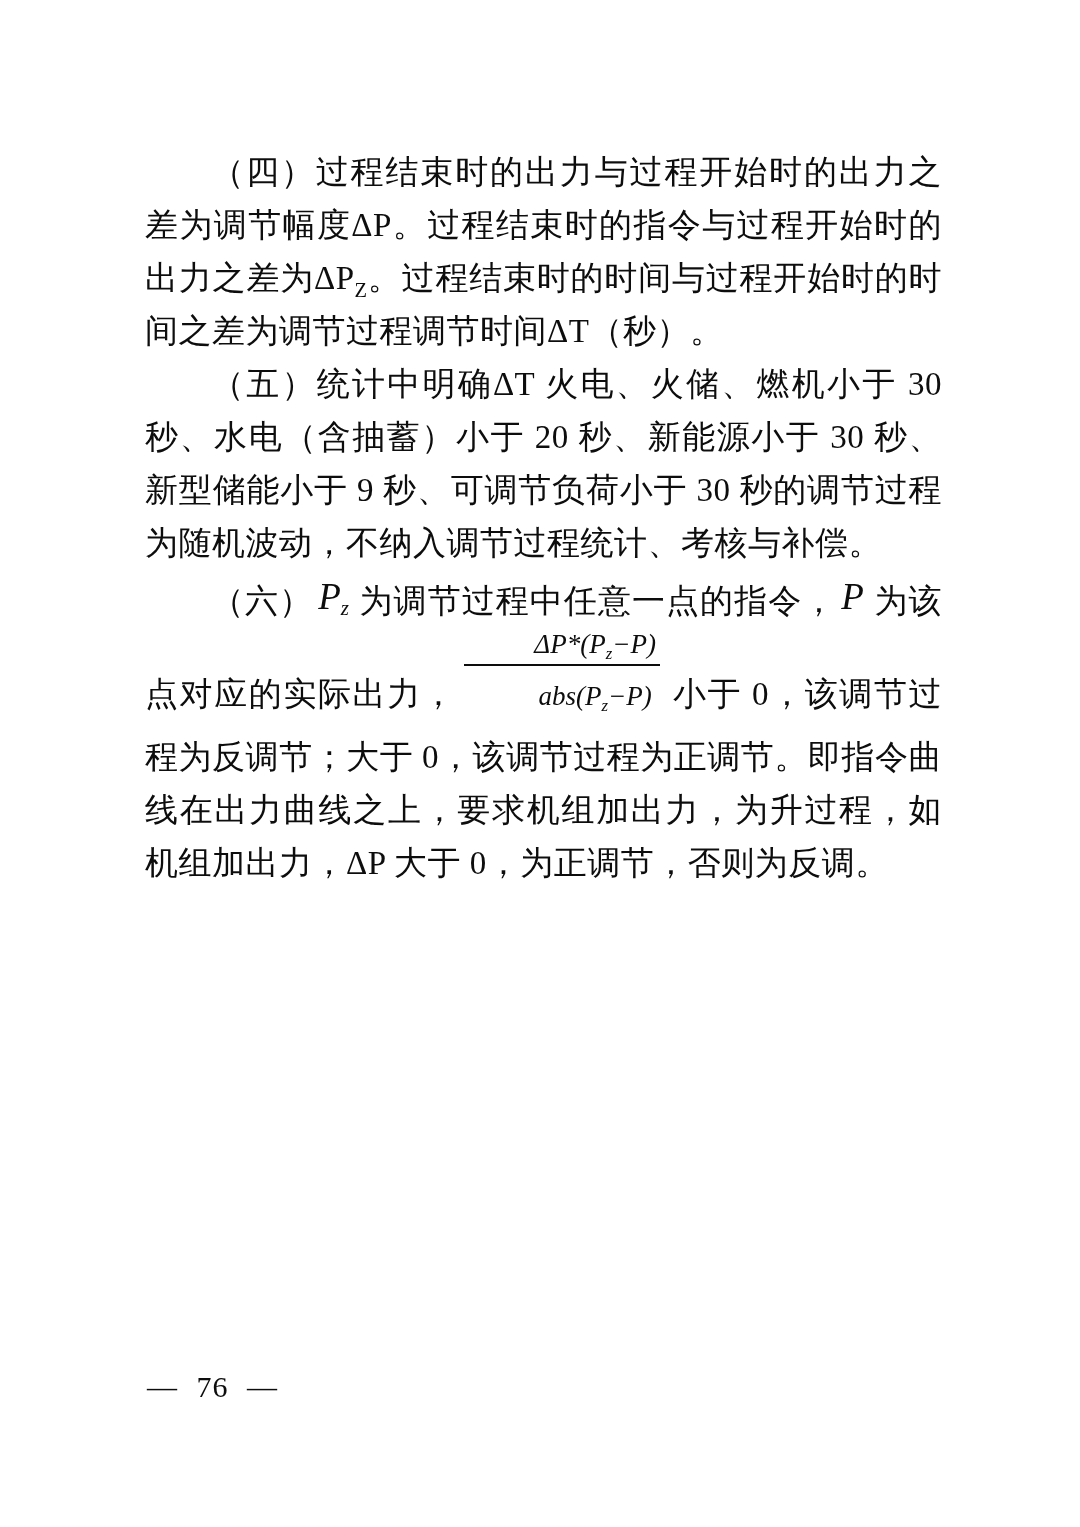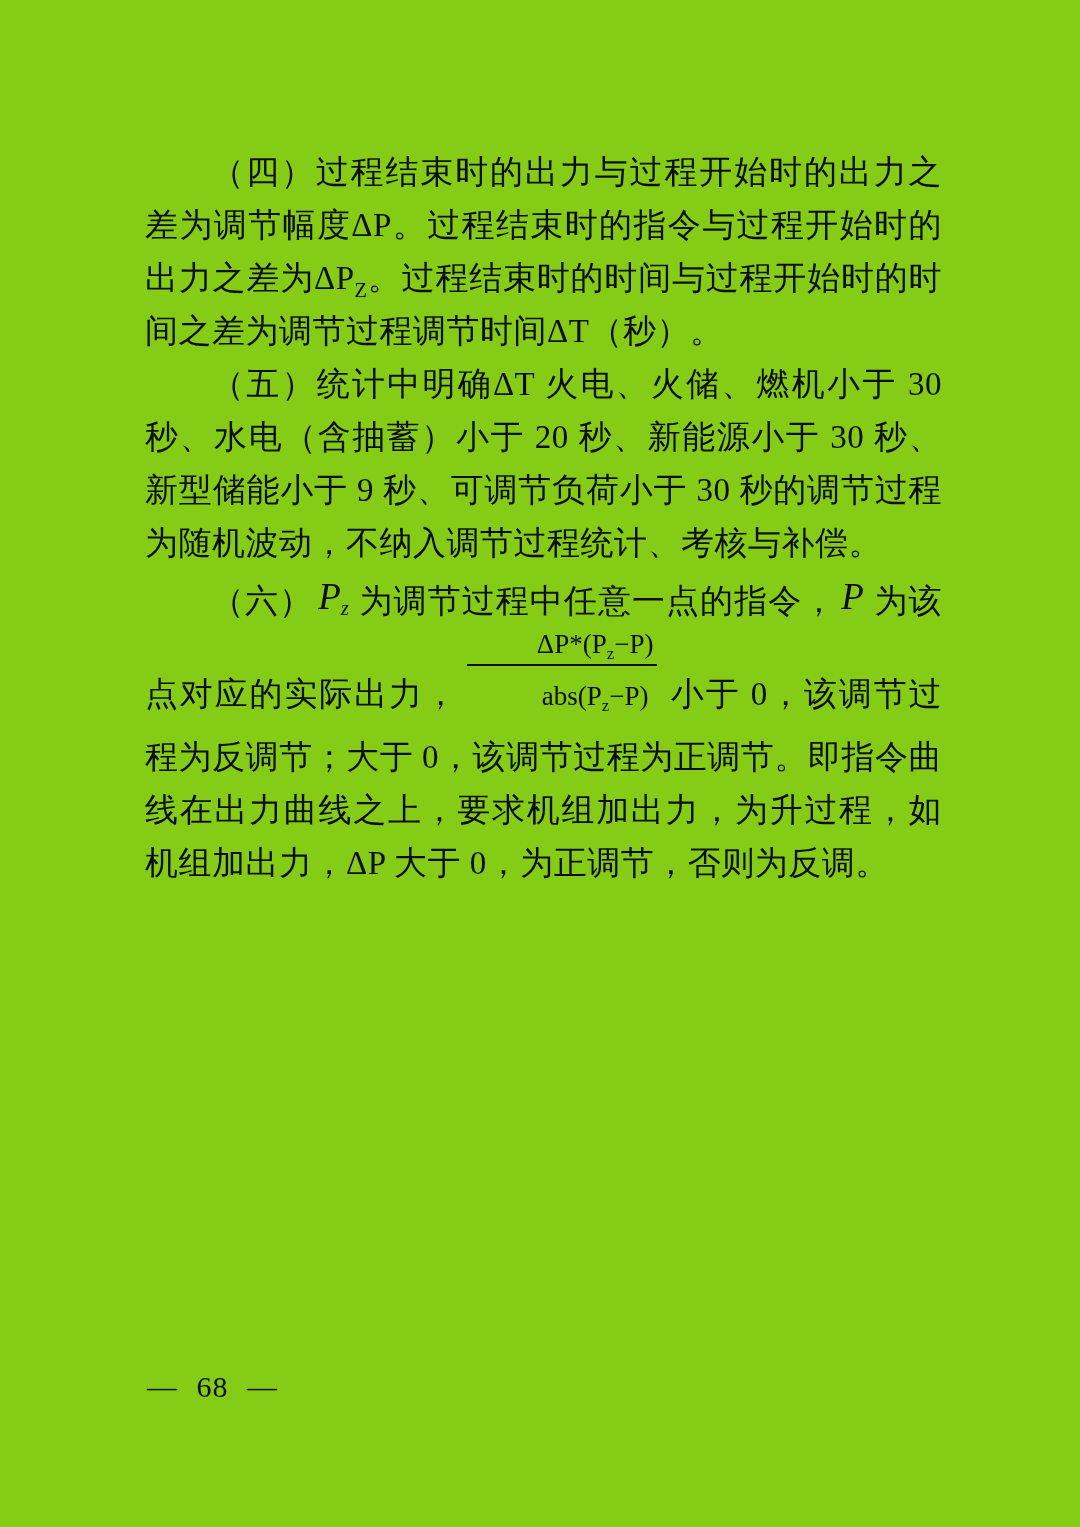--- a/index.html
+++ b/index.html
@@ -5,21 +5,21 @@
   html, body {
     margin: 0;
     padding: 0;
     background: #e9e9e9;
   }
   .page {
     position: relative;
     width: 1080px;
     height: 1527px;
     margin: 0 auto;
-    background: #84cc16;
+    background: #ffffff;
     font-family: "Liberation Serif", "DejaVu Serif", serif;
     color: #0d0d0d;
     overflow: hidden;
   }
   .content {
     position: absolute;
     left: 145px;
     top: 146px;
     width: 797px;
     font-size: 33px;
@@ -44,20 +44,21 @@
     letter-spacing: 0;
   }
   .math-var .latin-sub {
     font-size: 21px;
     vertical-align: -6px;
   }
   .frac {
     display: inline-block;
     text-align: center;
     font-family: "Liberation Serif", "DejaVu Serif", serif;
+    font-style: italic;
     font-size: 27px;
     line-height: 1.25;
     margin: 0 12px 17px 8px;
     letter-spacing: 0;
     white-space: nowrap;
   }
   .frac .num {
     display: block;
     border-bottom: 2px solid #0d0d0d;
     padding: 0 4px 2px;
@@ -82,14 +83,14 @@
   <div class="content">
 
     <p><span>（四）过程结束时的出力与过程开始时的出力之差为调节幅度ΔP。过程结束时的指令与过程开始时的出力之差为ΔP</span><sub class="latin-sub">Z</sub><span>。过程结束时的时间与过程开始时的时间之差为调节过程调节时间ΔT（秒）。</span></p>
 
     <p><span>（五）统计中明确ΔT 火电、火储、燃机小于 30 秒、水电（含抽蓄）小于 20 秒、新能源小于 30 秒、新型储能小于 9 秒、可调节负荷小于 30 秒的调节过程为随机波动，不纳入调节过程统计、考核与补偿。</span></p>
 
     <p><span>（六）</span><span class="math-var"><span>P</span><span class="latin-sub">z</span></span><span>为调节过程中任意一点的指令，</span><span class="math-var">P</span><span>为该点对应的实际出力，</span><span class="frac"><span class="num"><span>ΔP*(P</span><sub class="latin-sub">z</sub><span>−P)</span></span><span class="den"><span>abs(P</span><sub class="latin-sub">z</sub><span>−P)</span></span></span><span>小于 0，该调节过程为反调节；大于 0，该调节过程为正调节。即指令曲线在出力曲线之上，要求机组加出力，为升过程，如机组加出力，ΔP 大于 0，为正调节，否则为反调。</span></p>
 
   </div>
 
-  <div class="footer">— 68 —</div>
+  <div class="footer">— 76 —</div>
 </div>
 
 </body></html>

